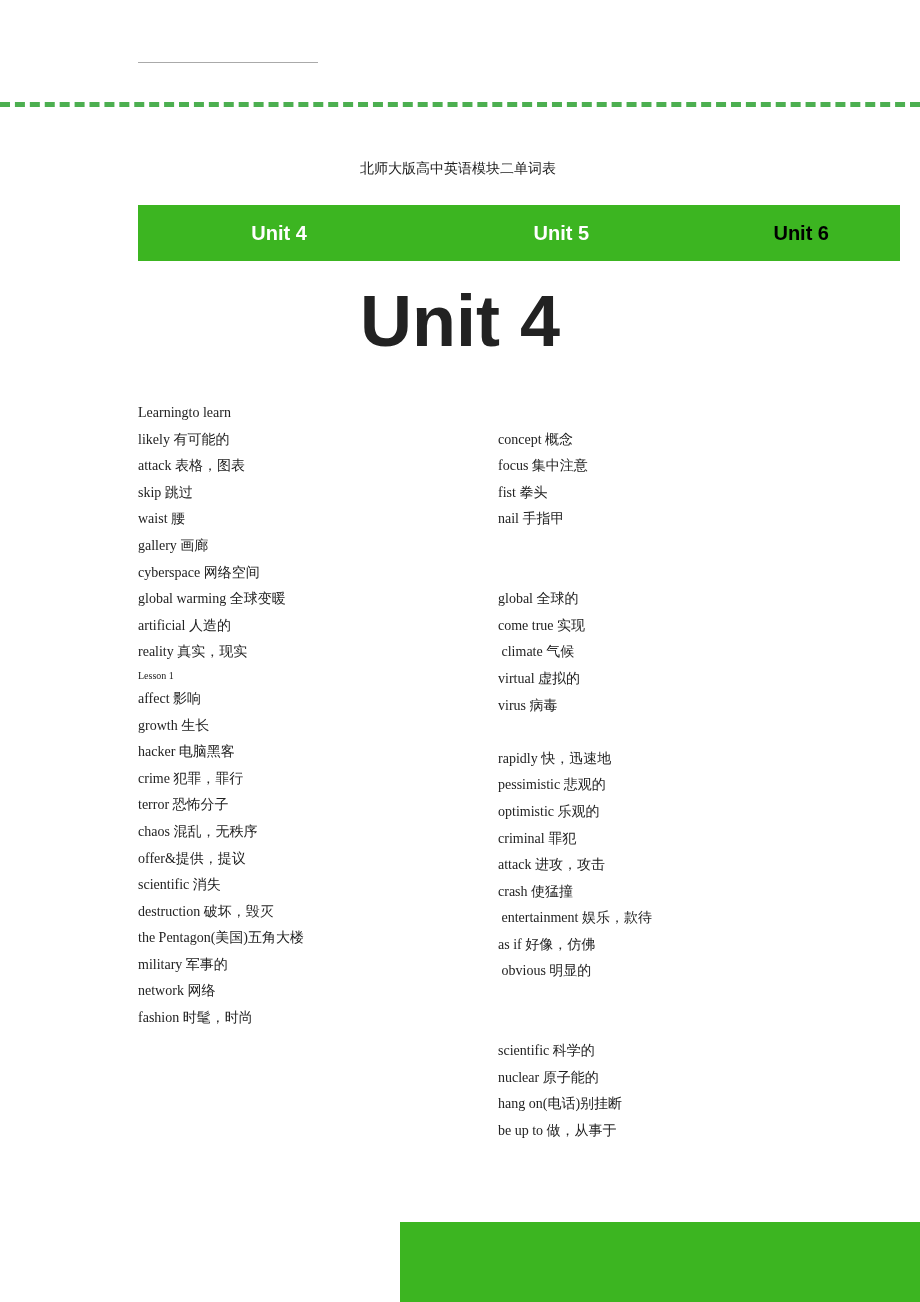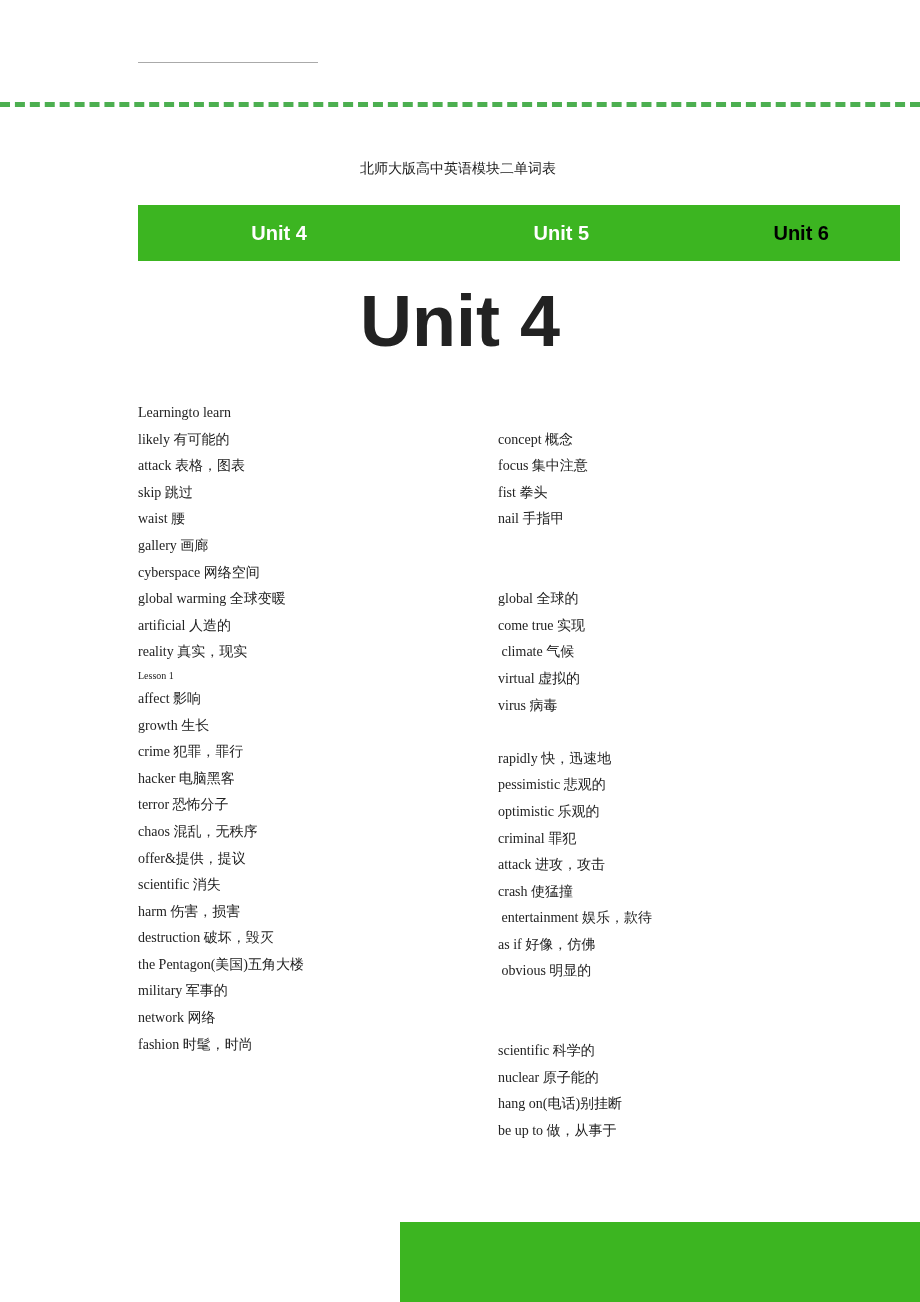--- a/index.html
+++ b/index.html
@@ -173,27 +173,26 @@
         <div class="vocab-line">skip 跳过</div>
         <div class="vocab-line">waist 腰</div>
         <div class="vocab-line">gallery 画廊</div>
         <div class="vocab-line">cyberspace 网络空间</div>
         <div class="vocab-line">global warming 全球变暖</div>
         <div class="vocab-line">artificial 人造的</div>
         <div class="vocab-line">reality 真实，现实</div>
         <div class="vocab-line section-label">Lesson 1</div>
         <div class="vocab-line">affect 影响</div>
         <div class="vocab-line">growth 生长</div>
+        <div class="vocab-line">hacker 电脑黑客</div>
         <div class="vocab-line">crime 犯罪，罪行</div>
-        <div class="vocab-line">hacker 电脑黑客</div>
         <div class="vocab-line">terror 恐怖分子</div>
         <div class="vocab-line">chaos 混乱，无秩序</div>
         <div class="vocab-line">offer&amp;提供，提议</div>
         <div class="vocab-line">scientific 消失</div>
-        <div class="vocab-line">harm 伤害，损害</div>
         <div class="vocab-line">destruction 破坏，毁灭</div>
         <div class="vocab-line">the Pentagon(美国)五角大楼</div>
         <div class="vocab-line">military 军事的</div>
         <div class="vocab-line">network 网络</div>
         <div class="vocab-line">fashion 时髦，时尚</div>
       </div>
 
       <div class="col-right">
         <div class="vocab-line">&nbsp;</div>
         <div class="vocab-line">concept 概念</div>

